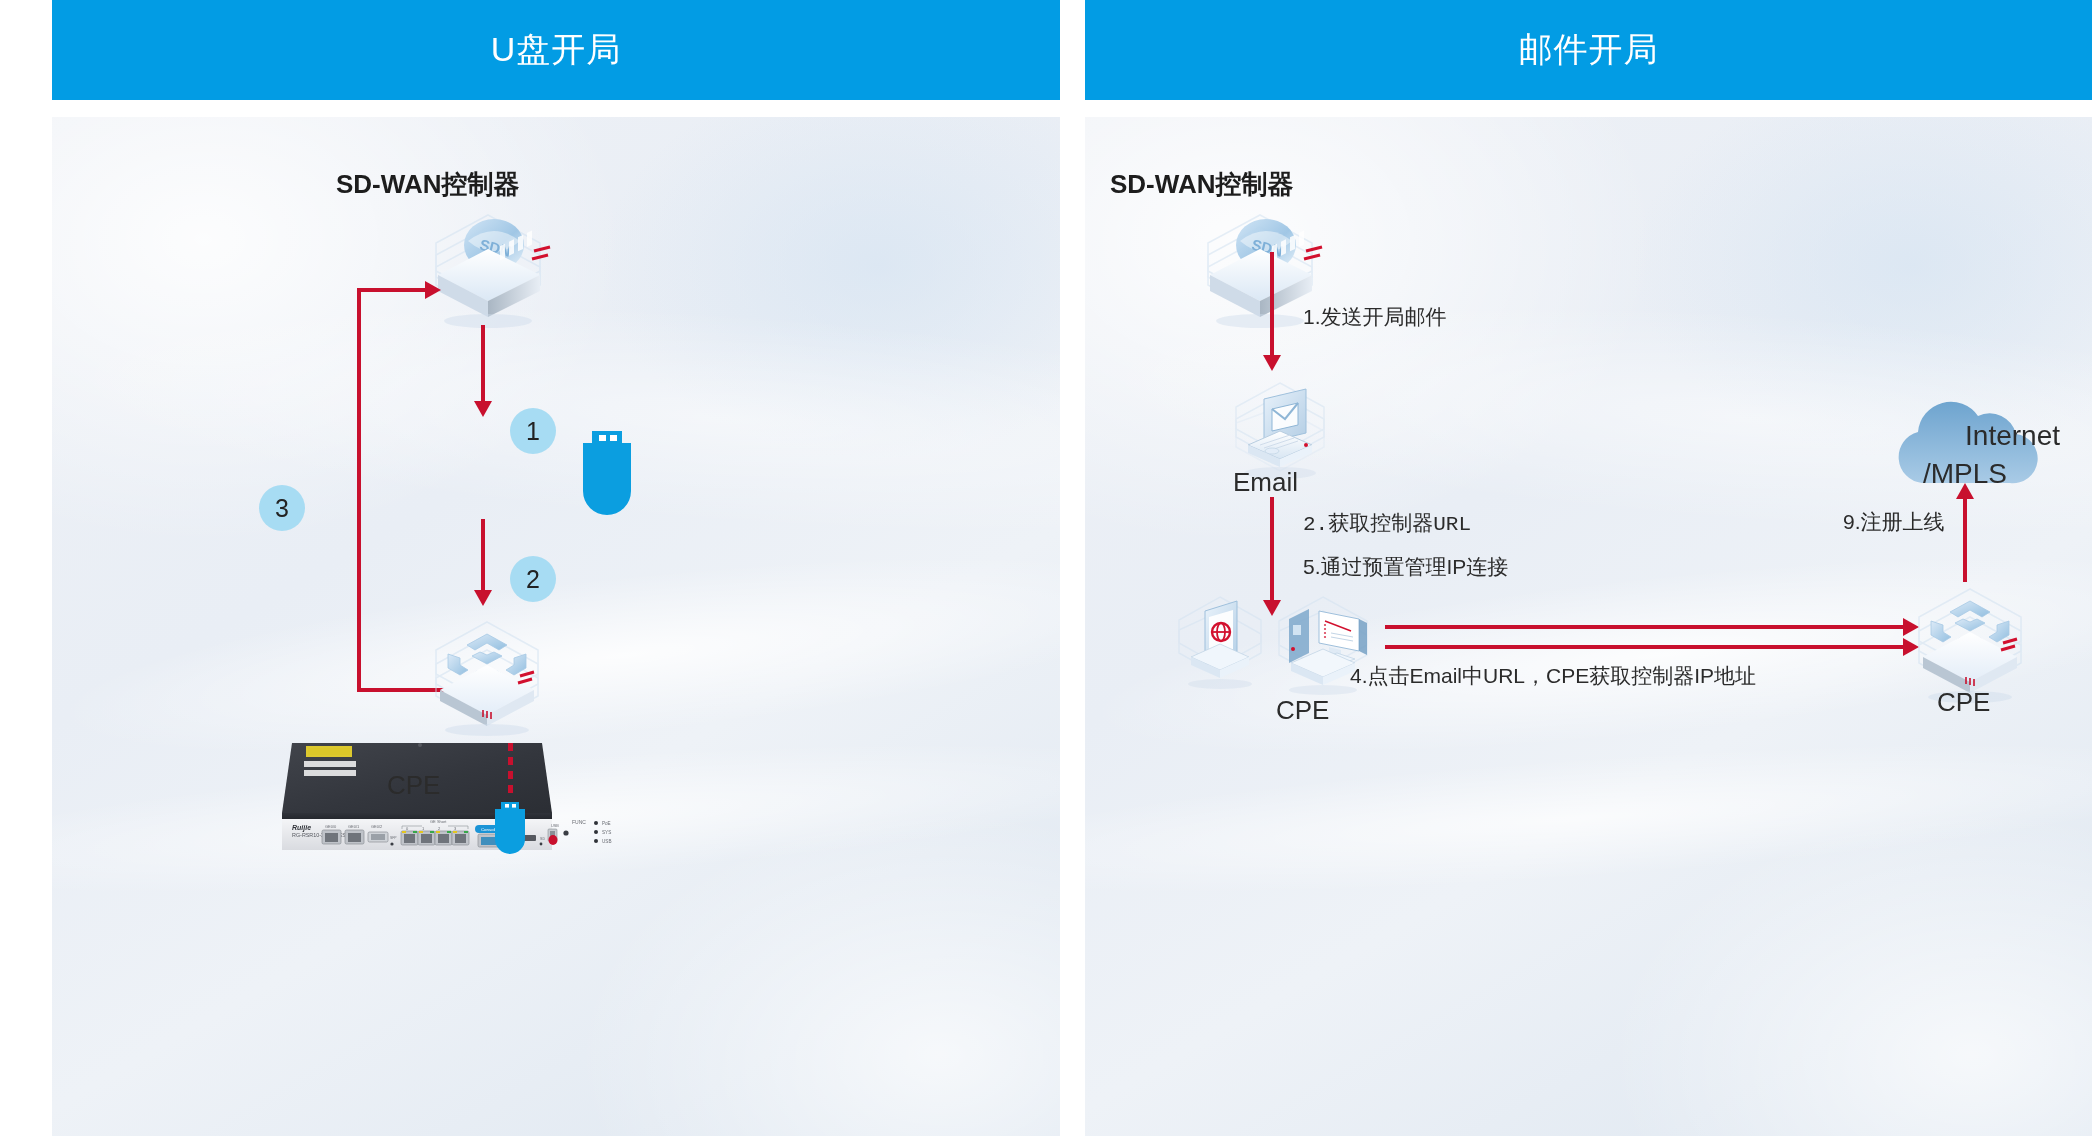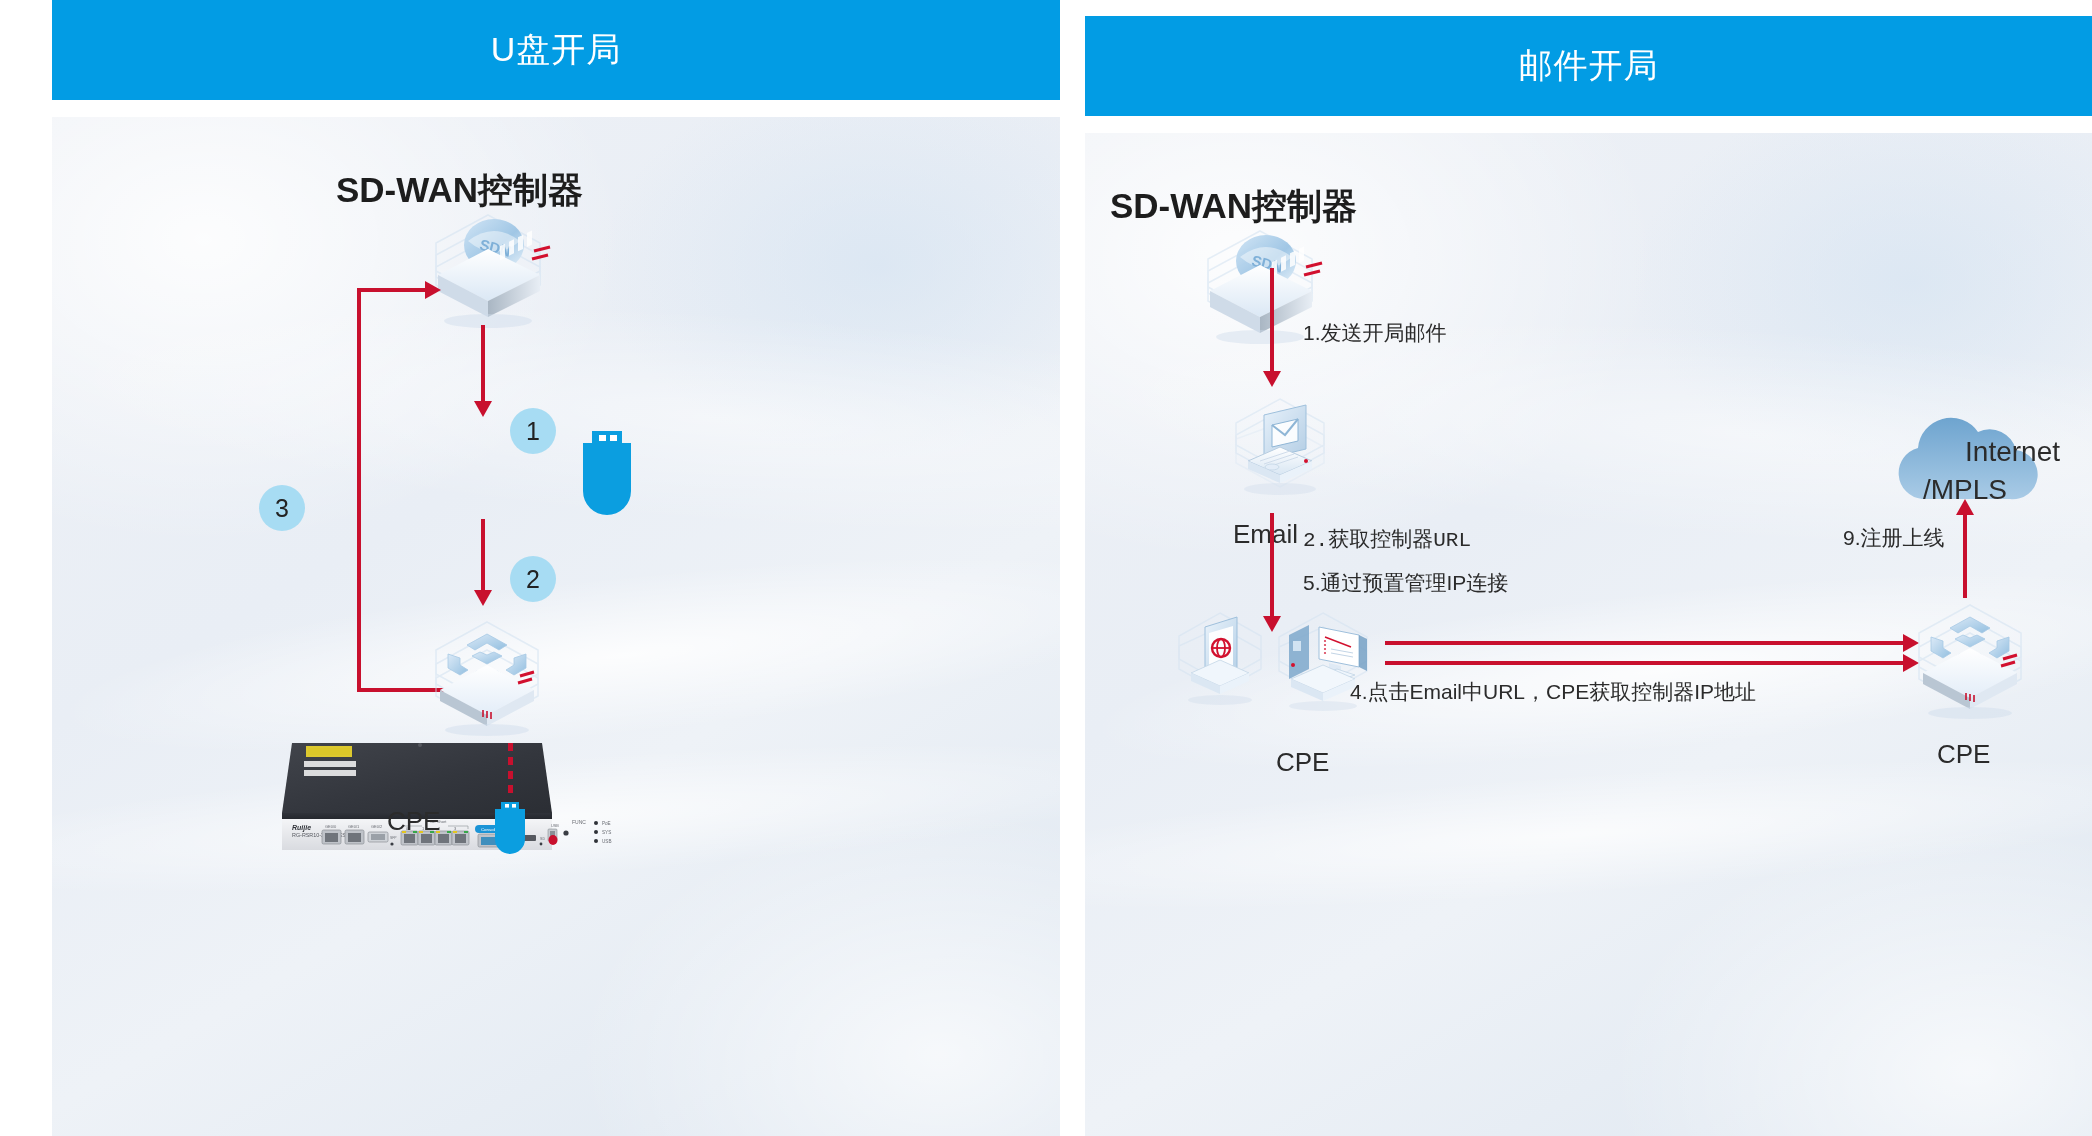--- a/index.html
+++ b/index.html
@@ -32,22 +32,22 @@
        background:radial-gradient(ellipse at 45% 50%, rgba(255,255,255,.8) 0%, rgba(255,255,255,0) 65%);
        transform:rotate(-4deg);}
   .sw3{left:-5%;top:18%;width:120%;height:220px;
        background:radial-gradient(ellipse at 60% 50%, rgba(255,255,255,.55) 0%, rgba(255,255,255,0) 68%);
        transform:rotate(4deg);}
   .sw4{right:-12%;top:-6%;width:60%;height:420px;
        background:radial-gradient(ellipse at 50% 50%, rgba(214,228,242,.75) 0%, rgba(214,228,242,0) 65%);}
 
   .abs{position:absolute;}
 
-  .node-title{font-size:35px;font-weight:bold;color:#1d1d1d;white-space:nowrap;}
-  .node-caption{font-size:26px;color:#2b2b2b;white-space:nowrap;margin-top:36px;}
+  .node-title{font-size:26px;font-weight:bold;color:#1d1d1d;white-space:nowrap;}
+  .node-caption{font-size:26px;color:#2b2b2b;white-space:nowrap;}
   .step-text{font-size:21px;color:#2b2b2b;white-space:nowrap;}
 
   
   .badge{
     position:absolute;border-radius:50%;background:#A7DCF3;
     display:flex;align-items:center;justify-content:center;
     color:#222;font-size:25px;
   }
 
   
@@ -322,21 +322,21 @@
         <path d="M11 3 h18 v7 h6 v30 a15 15 0 0 1 -30 0 v-30 h6 z" fill="#0B9EE0"></path>
         <rect x="15" y="5" width="4" height="3.6" fill="#ffffff"></rect>
         <rect x="22" y="5" width="4" height="3.6" fill="#ffffff"></rect>
       </svg>
     </div>
 
     <div class="node-caption abs" style="left:335px; top:653px;">CPE</div>
   </div>
 </div>
 
-<div class="panel" style="left:1085px; top:16px; width:1007px; height:1020px;">
+<div class="panel" style="left:1085px; top:0; width:1007px; height:1020px;">
 
   <div class="panel-header">
     <div class="panel-header-title">邮件开局</div>
   </div>
 
   <div class="panel-body">
     <div class="swoosh sw4"></div>
     <div class="swoosh sw3"></div>
     <div class="swoosh sw1"></div>
     <div class="swoosh sw2"></div>

